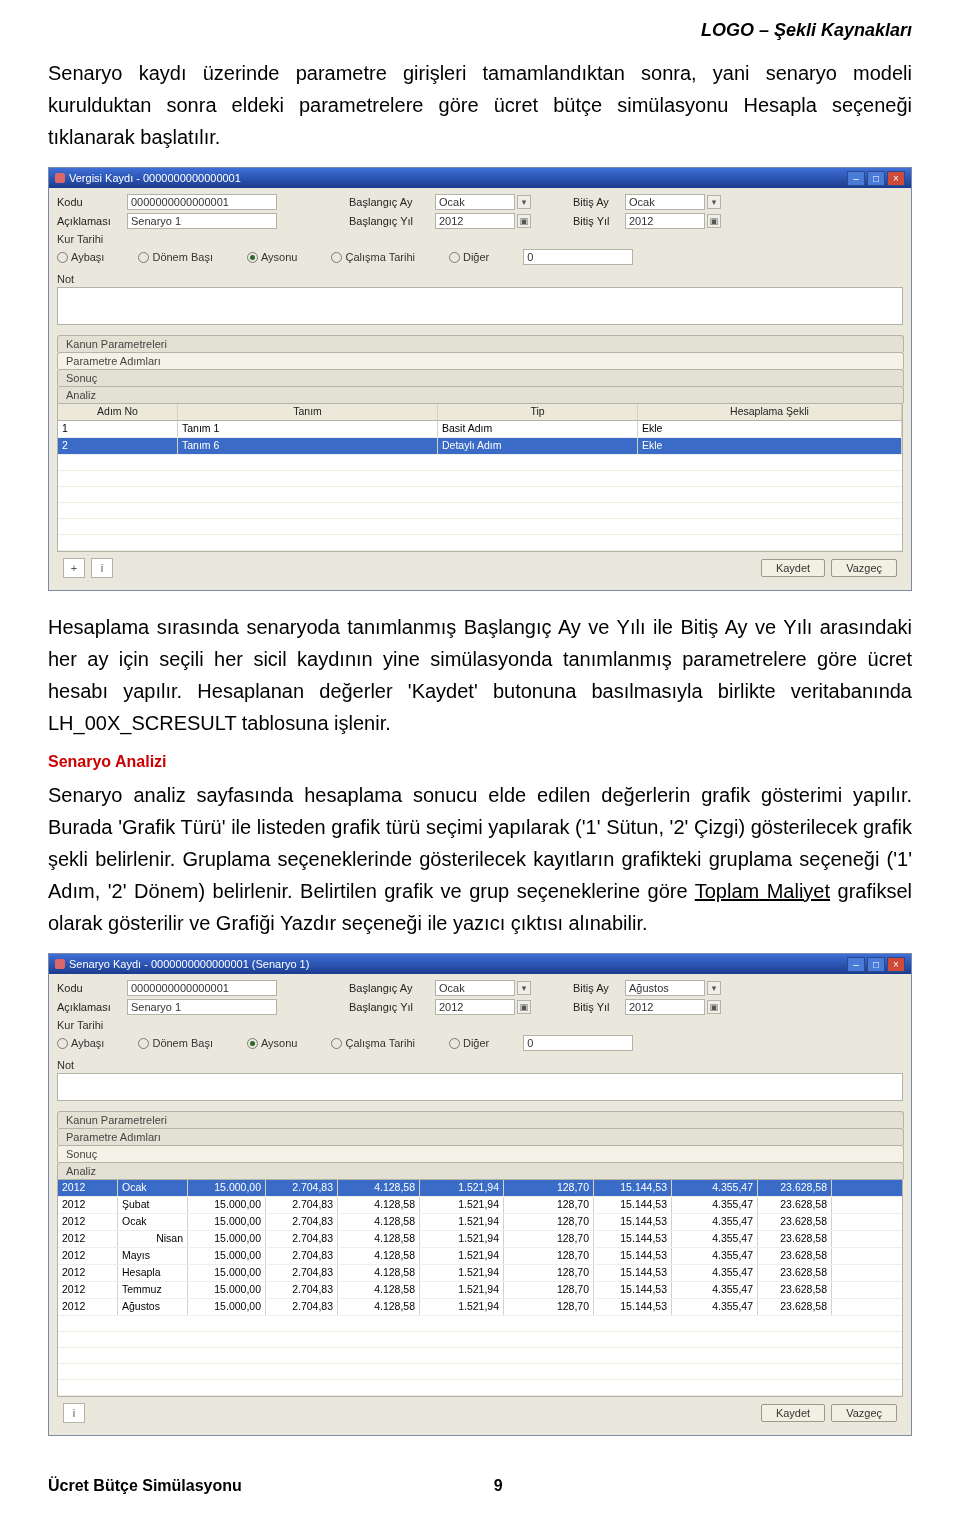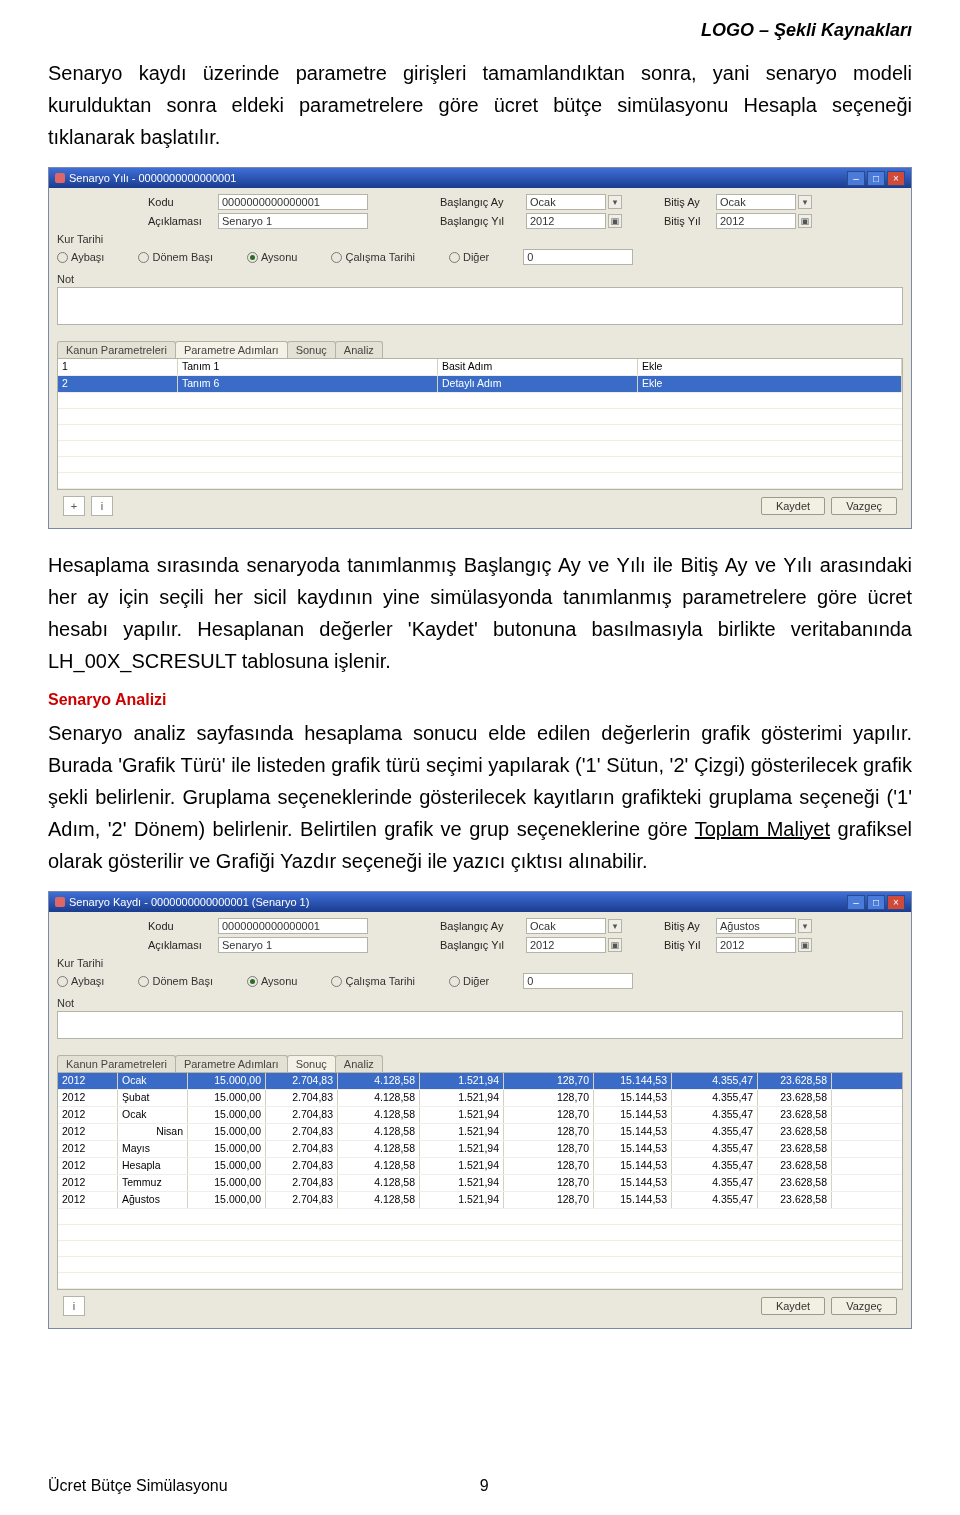--- a/index.html
+++ b/index.html
@@ -55,66 +55,66 @@
     width: 10px; height: 10px; background: #d66; border-radius: 2px; margin-right: 4px;
   }
   .titlebar-text { flex: 1; font-size: 11px; }
   .winbtns { display: flex; gap: 2px; }
   .winbtn {
     width: 18px; height: 15px; background: #4a7bd8; border: 1px solid #2a4a8e;
     color:#fff; font-size:10px; display:flex; align-items:center; justify-content:center;
   }
   .winbtn.close { background: #d04a3a; }
   .form-area { padding: 6px 8px; background: #eae8dc; }
-  .form-row { display: flex; align-items: center; margin-bottom: 3px; gap: 6px; flex-wrap: wrap; justify-content: center; }
+  .form-row { display: flex; align-items: center; margin-bottom: 3px; gap: 6px; flex-wrap: wrap; }
   .lbl { width: 64px; font-size: 11px; color: #222; }
   .inp {
     background: #fff; border: 1px solid #b3b3a7; height: 16px; padding: 0 3px;
     font-size: 11px; display: inline-flex; align-items: center; color:#333;
   }
   .drop { display:inline-flex; align-items:center; gap:2px;}
   .drop .arrow { width:14px; height:14px; border:1px solid #b3b3a7; background:#efefe7; display:flex; align-items:center; justify-content:center; font-size:9px; color:#555;}
   .radio-row { display:flex; gap:34px; align-items:center; padding:2px 0 4px 0;}
   .radio-opt { display:flex; align-items:center; gap:3px; font-size:11px; color:#333;}
   .radio { width:11px; height:11px; border:1px solid #7a7a7a; border-radius:50%; display:inline-flex; align-items:center; justify-content:center;}
   .radio.sel::after{content:""; width:5px; height:5px; background:#2a6a2a; border-radius:50%;}
   .group-label { font-size:11px; color:#333; margin-top:4px; margin-bottom:2px;}
   .note-box { background:#fff; border:1px solid #b3b3a7; height:38px; margin-top:2px;}
-  .tabs { display:flex; margin-top:16px; border-bottom:1px solid #b3b3a7;}
+  .tabs { display:flex; margin-top:10px; border-bottom:1px solid #b3b3a7;flex-direction:column;}
   .tab { background:#e3e1d3; border:1px solid #b3b3a7; border-bottom:none; padding:2px 8px; font-size:11px; margin-right:-1px; border-radius:3px 3px 0 0; color:#444;}
   .tab.active { background:#f4f2e6; font-weight:normal;}
   .grid { background:#fff; border:1px solid #b3b3a7; border-top:none; }
   .ghead, .grow { display:flex; }
   .ghead { background:#ece9da; border-bottom:1px solid #b3b3a7; }
   .gcell { border-right:1px solid #d5d2c2; padding:1px 4px; font-size:10.5px; height:16px; overflow:hidden; white-space:nowrap;}
   .ghead .gcell { color:#222; text-align:center;}
   .grow { border-bottom:1px solid #eee; min-height:16px; }
   .grow.sel { background:#3a6cc7; color:#fff; }
   .grid .empty-row { height:16px; border-bottom:1px solid #f0ede0;}
   .footer-bar { display:flex; padding:6px; align-items:center; gap:6px;}
   .iconbtn { width:22px; height:20px; border:1px solid #b3b3a7; background:#fff; display:flex; align-items:center; justify-content:center; font-size:11px; color:#555;}
   .spacer { flex:1; }
   .btn { border:1px solid #9a9a8a; background:#f2f0e2; padding:2px 14px; font-size:11px; border-radius:2px; color:#333;}
   .page-footer {
     position:absolute; bottom:20px; left:48px; right:64px;
-    display:flex; font-weight:normal; font-size:16px;
+    display:flex; font-weight:bold; font-size:16px;
   }
   .page-footer .pn { margin-left:252px; }
 </style>
 </head>
 <body>
 
 <div class="header-right">LOGO – Şekli Kaynakları</div>
 
 <p class="para">Senaryo kaydı üzerinde parametre girişleri tamamlandıktan sonra, yani senaryo modeli kurulduktan sonra eldeki parametrelere göre ücret bütçe simülasyonu Hesapla seçeneği tıklanarak başlatılır.</p>
 
 <div class="win">
   <div class="titlebar">
     <span class="dot"></span>
-    <span class="titlebar-text">Senaryo Yılı - 0000000000000001</span>
+    <span class="titlebar-text">Vergisi Kaydı - 0000000000000001</span>
     <div class="winbtns">
       <div class="winbtn">–</div>
       <div class="winbtn">□</div>
       <div class="winbtn close">×</div>
     </div>
   </div>
   <div class="form-area">
     <div class="form-row">
       <span class="lbl">Kodu</span>
       <span class="inp" style="width:150px">0000000000000001</span>
@@ -174,20 +174,26 @@
     <div class="group-label">Not</div>
     <div class="note-box"></div>
 
     <div class="tabs">
       <div class="tab">Kanun Parametreleri</div>
       <div class="tab active">Parametre Adımları</div>
       <div class="tab">Sonuç</div>
       <div class="tab">Analiz</div>
     </div>
     <div class="grid">
+      <div class="ghead">
+        <div class="gcell" style="width:120px">Adım No</div>
+        <div class="gcell" style="width:260px">Tanım</div>
+        <div class="gcell" style="width:200px">Tip</div>
+        <div class="gcell" style="flex:1">Hesaplama Şekli</div>
+      </div>
       <div id="w1rows">
           <div class="grow">
             <div class="gcell" style="width:120px">1</div>
             <div class="gcell" style="width:260px">Tanım 1</div>
             <div class="gcell" style="width:200px">Basit Adım</div>
             <div class="gcell" style="flex:1">Ekle</div>
           </div>
           <div class="grow sel">
             <div class="gcell" style="width:120px">2</div>
             <div class="gcell" style="width:260px">Tanım 6</div>

